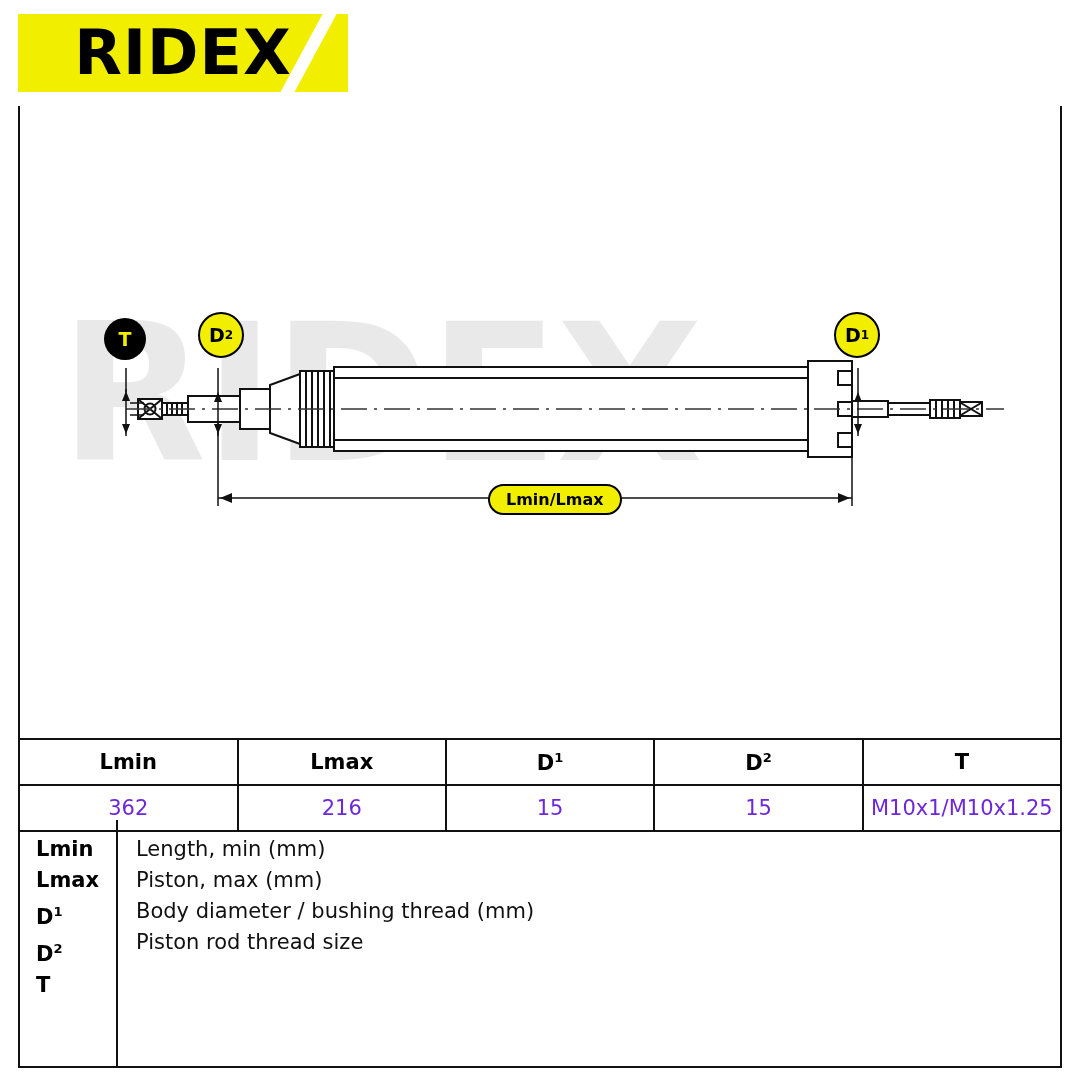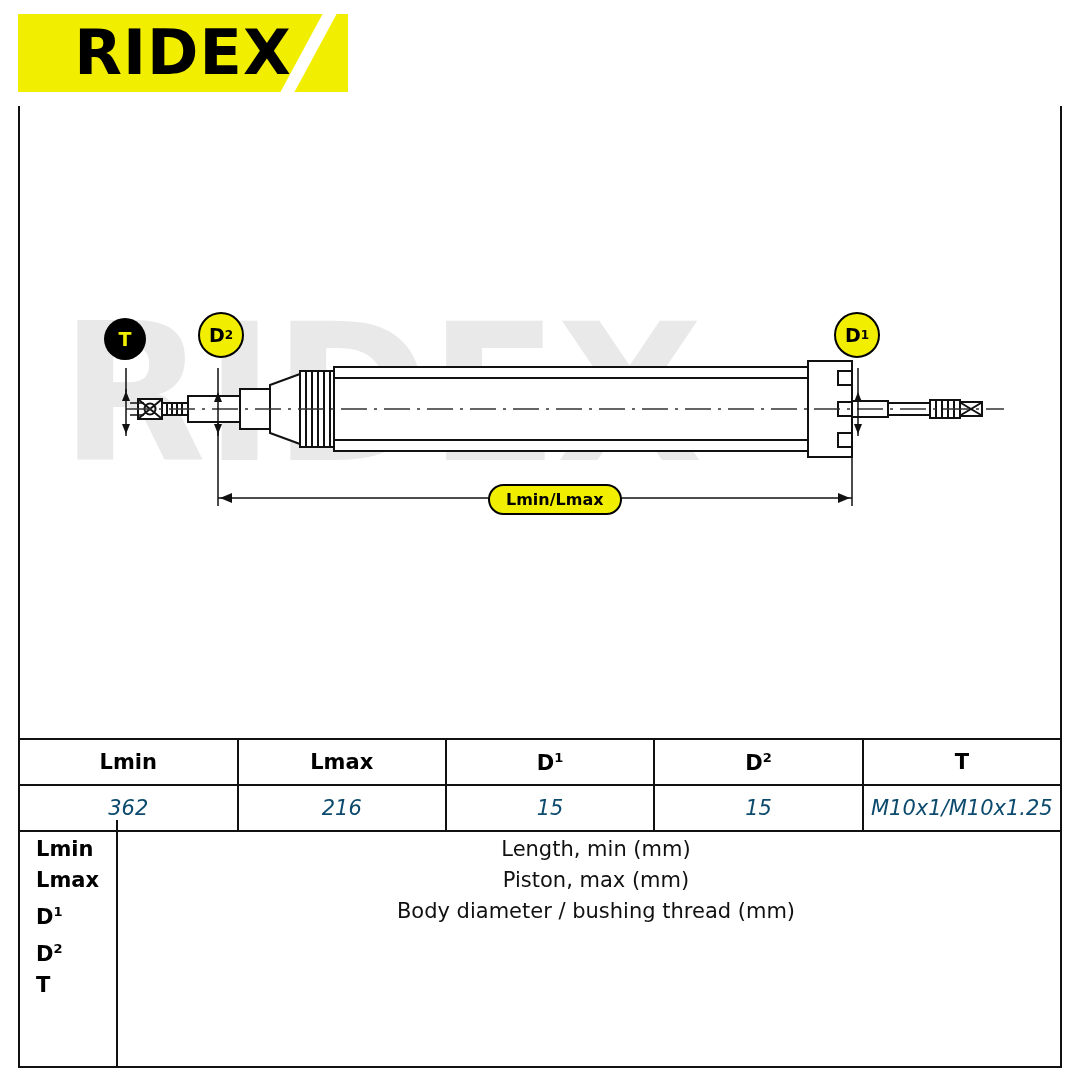--- a/index.html
+++ b/index.html
@@ -133,22 +133,21 @@
     font-size: 21px;
     font-family: "DejaVu Sans", sans-serif;
     height: 36px;
     padding: 4px 2px;
   }
   .spec-table th {
     font-weight: bold;
   }
   .spec-table td {
     font-weight: normal;
-    color: #0c4a6e;
-    font-style: italic;
+    color: #6d28d9;
   }
   .spec-table sup { font-size: 13px; }
 
   
   .legend {
     position: absolute;
     left: 18px;
     top: 820px;
     width: 1044px;
     height: 248px;
@@ -159,21 +158,20 @@
   }
   .legend-keys {
     width: 98px;
     border-right: 2px solid #111;
     box-sizing: border-box;
     padding: 14px 0 0 16px;
   }
   .legend-descs {
     flex: 1;
     padding: 14px 4px 0 18px;
-    text-align: center;
   }
   .legend-key {
     font-weight: bold;
     font-size: 21px;
     line-height: 31px;
     font-family: "DejaVu Sans", sans-serif;
   }
   .legend-key sup { font-size: 13px; }
   .legend-desc {
     font-size: 21px;
@@ -315,14 +313,15 @@
     <div class="legend-key"><span>Lmin</span></div>
     <div class="legend-key"><span>Lmax</span></div>
     <div class="legend-key"><span>D</span><sup>1</sup></div>
     <div class="legend-key"><span>D</span><sup>2</sup></div>
     <div class="legend-key"><span>T</span></div>
   </div>
   <div class="legend-descs">
     <div class="legend-desc">Length, min (mm)</div>
     <div class="legend-desc">Piston, max (mm)</div>
     <div class="legend-desc">Body diameter / bushing thread (mm)</div>
+    <div class="legend-desc">Piston rod thread size</div>
   </div>
 </div>
 
 </body></html>

